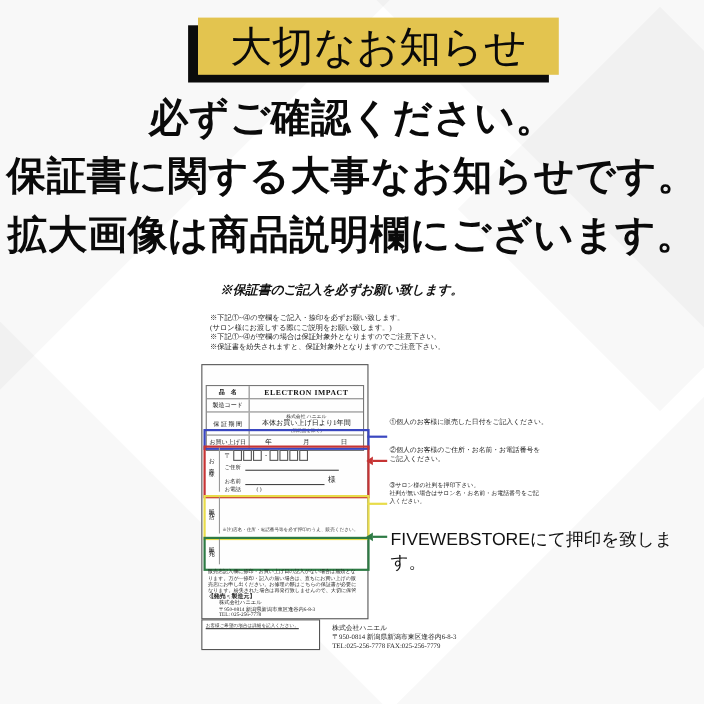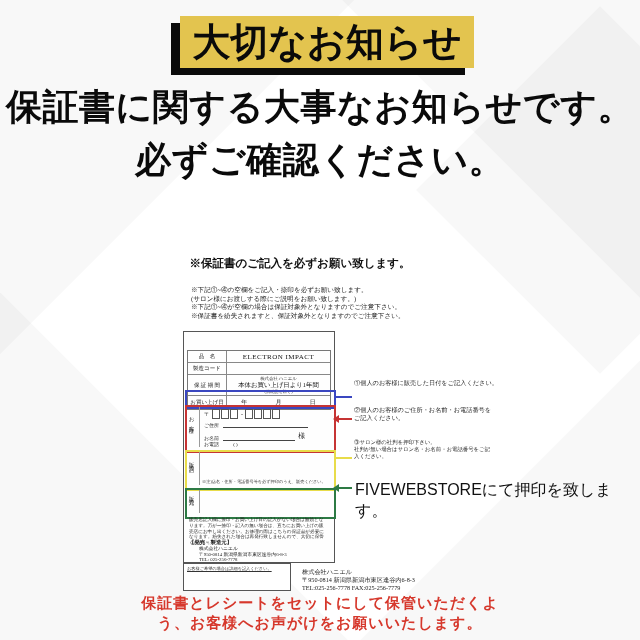--- a/index.html
+++ b/index.html
@@ -1,28 +1,28 @@
 <!DOCTYPE html>
 <html><head>
 <meta charset="utf-8">
 <style>
   html,body{margin:0;padding:0;}
   body{font-family:"Liberation Sans",sans-serif;background:#fff;}
   .stage{position:relative;width:640px;height:640px;background:#ffffff;overflow:hidden;}
   .band{position:absolute;background:rgba(120,120,130,0.055);transform:rotate(45deg);}
   
-  .banner{position:absolute;left:180px;top:16px;width:294px;height:52px;background:#e3c44f;
+  .banner{position:absolute;left:180px;top:16px;width:328px;height:52px;background:#e3c44f;
     box-shadow:-9px 7px 0 #0b0b0b;display:flex;align-items:center;justify-content:center;
-    font-size:38px;font-weight:700;color:#0a0a0a;}
+    font-size:38px;font-weight:400;color:#0a0a0a;}
   
   .headline{position:absolute;left:0;top:80px;width:640px;text-align:center;
     font-size:36px;font-weight:600;color:#0a0a0a;line-height:53px;letter-spacing:0.5px;}
   
-  .sheet-title{position:absolute;left:160px;top:256px;width:280px;text-align:center;
-    font-family:"Liberation Serif",serif;font-weight:700;font-size:11.5px;color:#111;}
+  .sheet-title{position:absolute;left:141px;top:256px;width:280px;text-align:right;
+    font-family:"Liberation Serif",serif;font-weight:700;font-size:11.5px;color:#111;font-style:italic;}
   .sheet-notes{position:absolute;left:191px;top:286px;width:230px;
     font-family:"Liberation Serif",serif;font-size:6.6px;line-height:8.6px;color:#222;}
   .card{position:absolute;left:183px;top:331px;width:150px;height:230px;border:1px solid #555;background:#fefefe;}
   .card-titlebar{position:absolute;left:190px;top:337px;width:136px;height:13px;background:#141414;
     color:#fff;font-family:"Liberation Serif",serif;font-size:8.5px;font-weight:700;
     display:flex;align-items:center;justify-content:center;letter-spacing:6px;}
   .ctable{position:absolute;left:187px;top:350px;width:142px;border:1px solid #777;
     font-family:"Liberation Serif",serif;color:#111;}
   .crow{display:flex;border-top:1px solid #888;}
   .crow:first-child{border-top:none;}
@@ -74,36 +74,37 @@
   <div class="band" style="left:380px;top:-330px;width:520px;height:520px;"></div>
   <div class="band" style="left:-280px;top:380px;width:520px;height:520px;"></div>
   <div class="band" style="left:430px;top:430px;width:480px;height:480px;"></div>
   <div class="band" style="left:470px;top:60px;width:260px;height:260px;"></div>
 
   <div class="banner">
     <span>大切なお知らせ</span>
   </div>
 
   <div class="headline">
+    <div>必ずご確認ください。</div>
     <div>保証書に関する大事なお知らせです。</div>
-    <div>必ずご確認ください。</div>
+    <div>拡大画像は商品説明欄にございます。</div>
   </div>
 
   <div class="sheet-title">※保証書のご記入を必ずお願い致します。</div>
   <div class="sheet-notes">
     <div>※下記①~④の空欄をご記入・捺印を必ずお願い致します。</div>
     <div>(サロン様にお渡しする際にご説明をお願い致します。)</div>
     <div>※下記①~④が空欄の場合は保証対象外となりますのでご注意下さい。</div>
     <div>※保証書を紛失されますと、保証対象外となりますのでご注意下さい。</div>
   </div>
 
   <div class="card"></div>
 
   <div class="ctable">
-    <div class="crow" style="height:11px;">
+    <div class="crow" style="height:11px;font-weight:bold;">
       <div class="clabel">品　名</div>
       <div class="cval" style="letter-spacing:0.5px;">ELECTRON IMPACT</div>
     </div>
     <div class="crow" style="height:11px;">
       <div class="clabel">製造コード</div>
       <div class="cval"></div>
     </div>
     <div class="crow" style="height:20px;">
       <div class="clabel">保 証 期 間</div>
       <div class="cval period-cell">
@@ -192,18 +193,14 @@
 
   <div class="extrabox">
     <div class="note">お客様ご希望の場合は詳細を記入ください。</div>
   </div>
   <div class="company">
     <div>株式会社ハニエル</div>
     <div>〒950-0814 新潟県新潟市東区逢谷内6-8-3</div>
     <div>TEL:025-256-7778 FAX:025-256-7779</div>
   </div>
 
-  <div class="footer-warning">
-    <div>保証書とレシートをセットにして保管いただくよ</div>
-    <div>う、お客様へお声がけをお願いいたします。</div>
-  </div>
 
 </div>
 
 </body></html>

